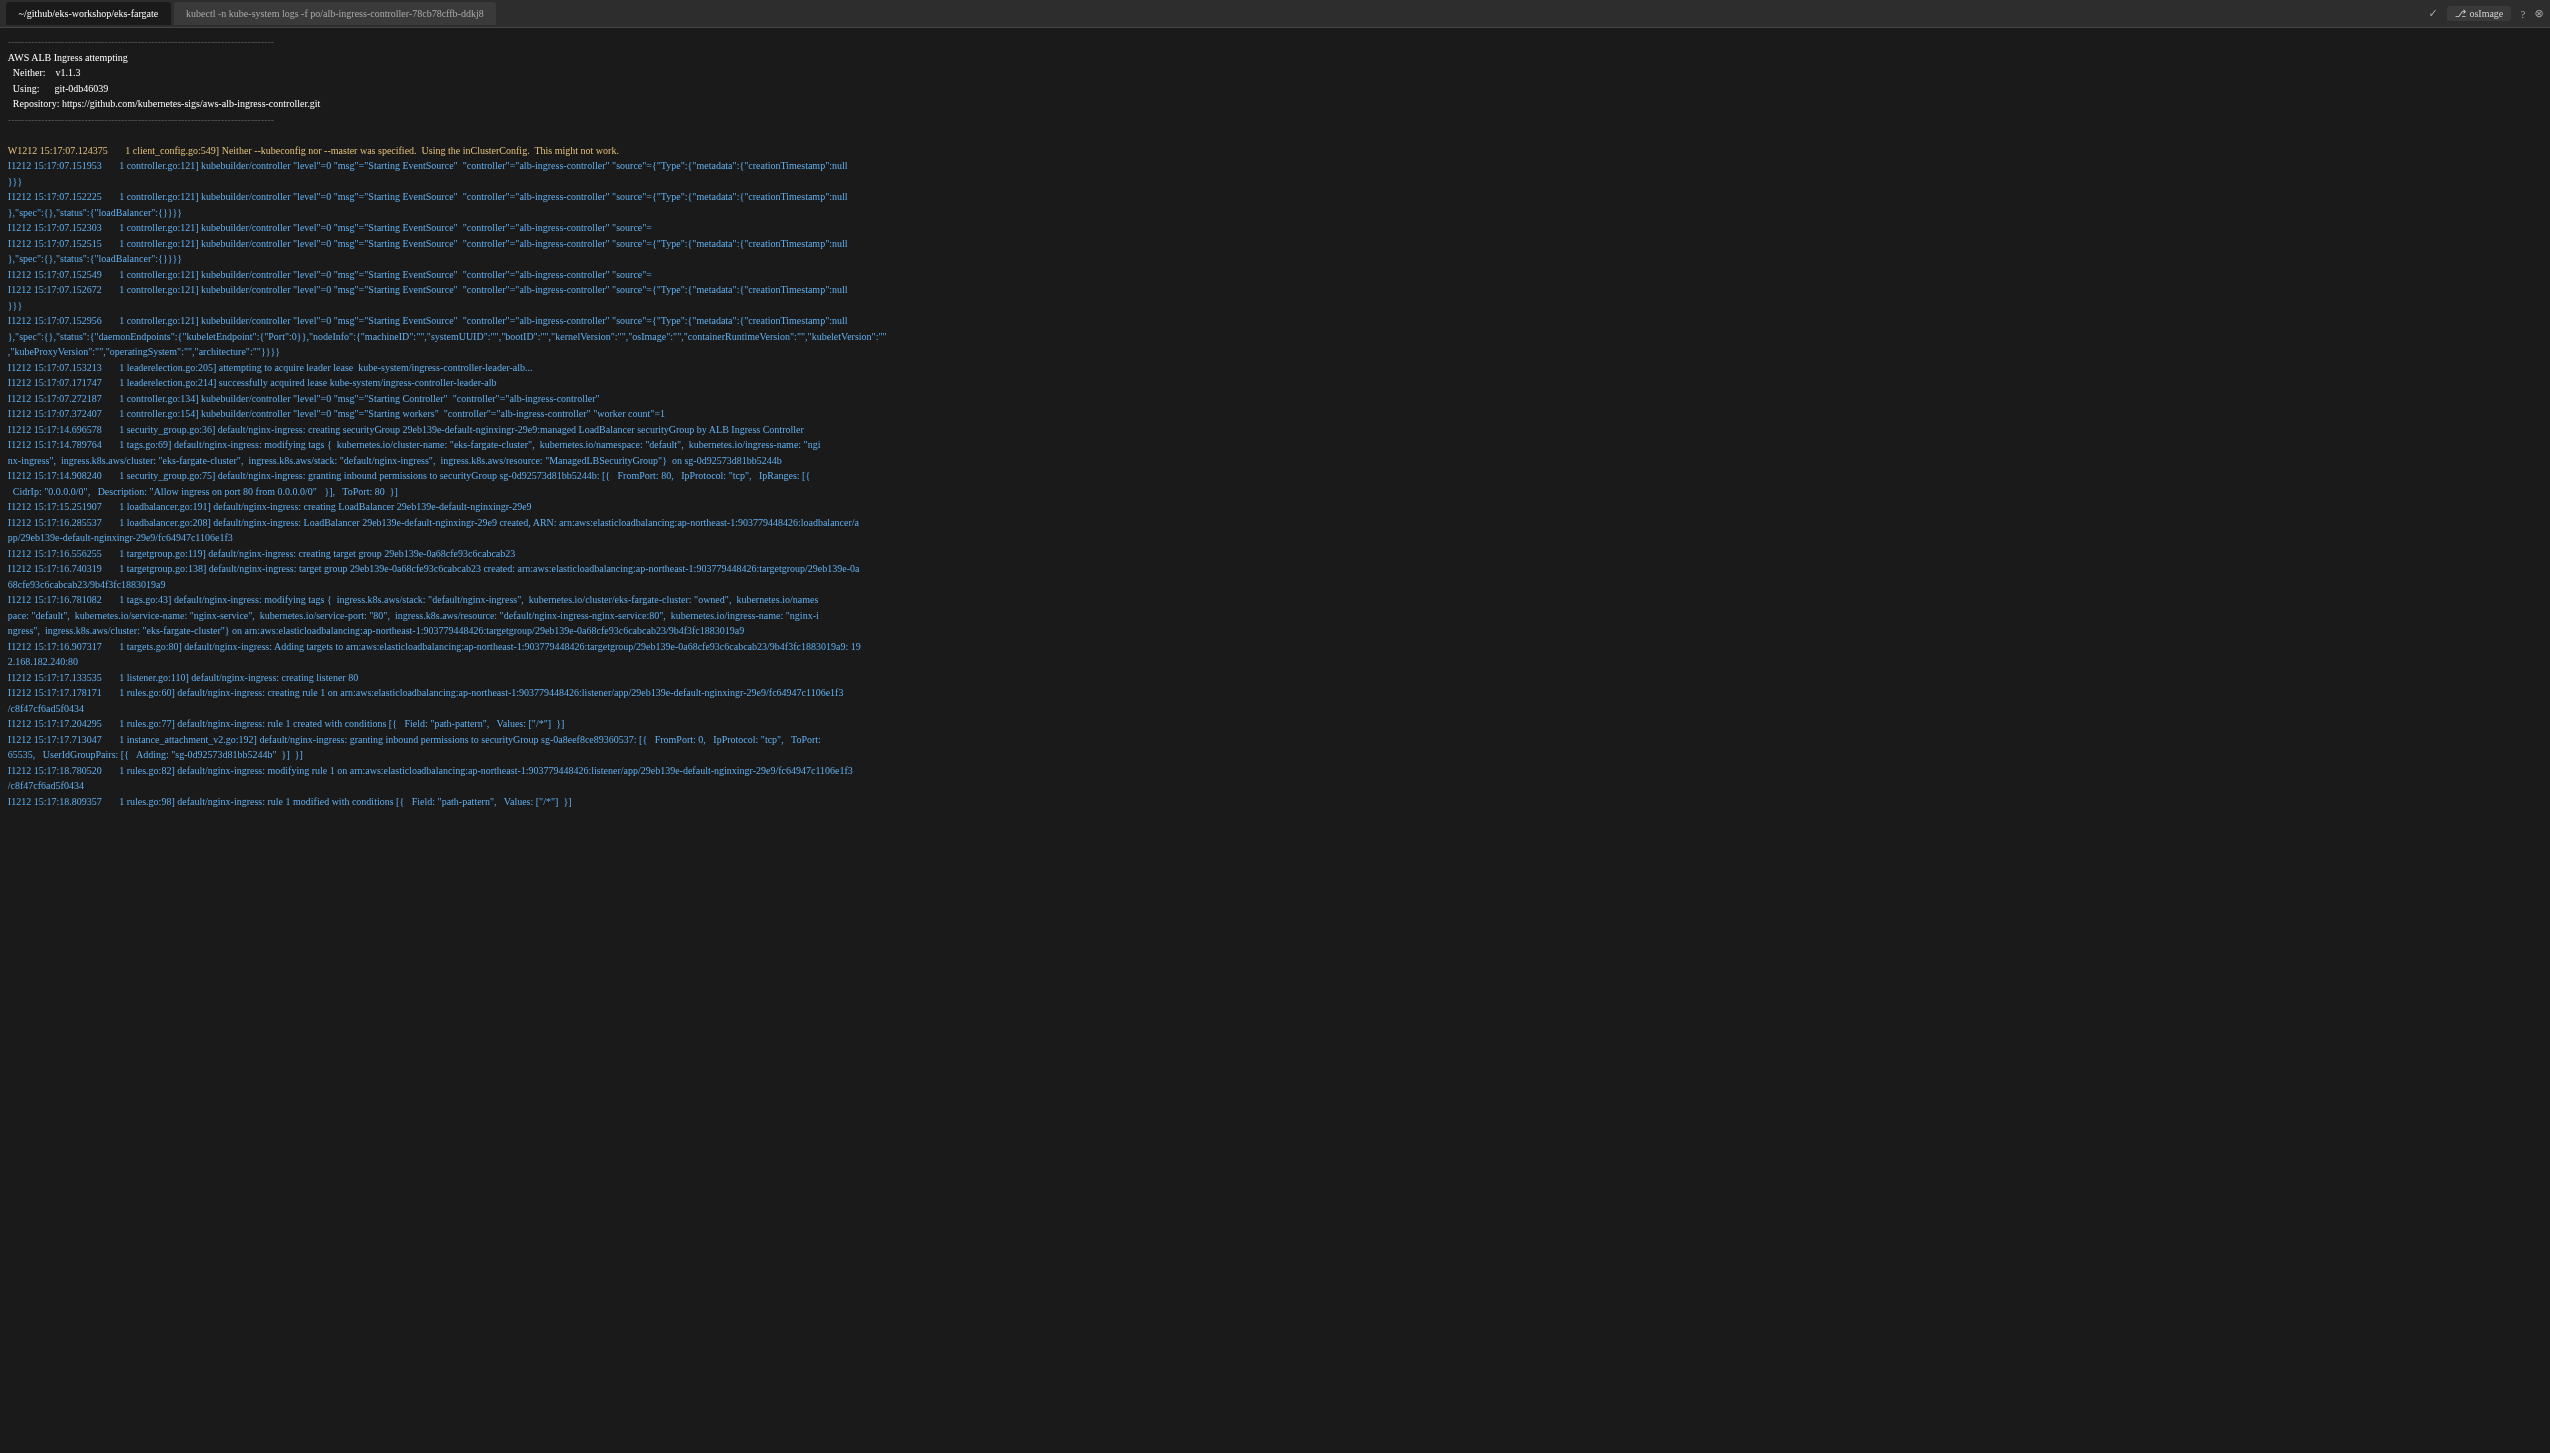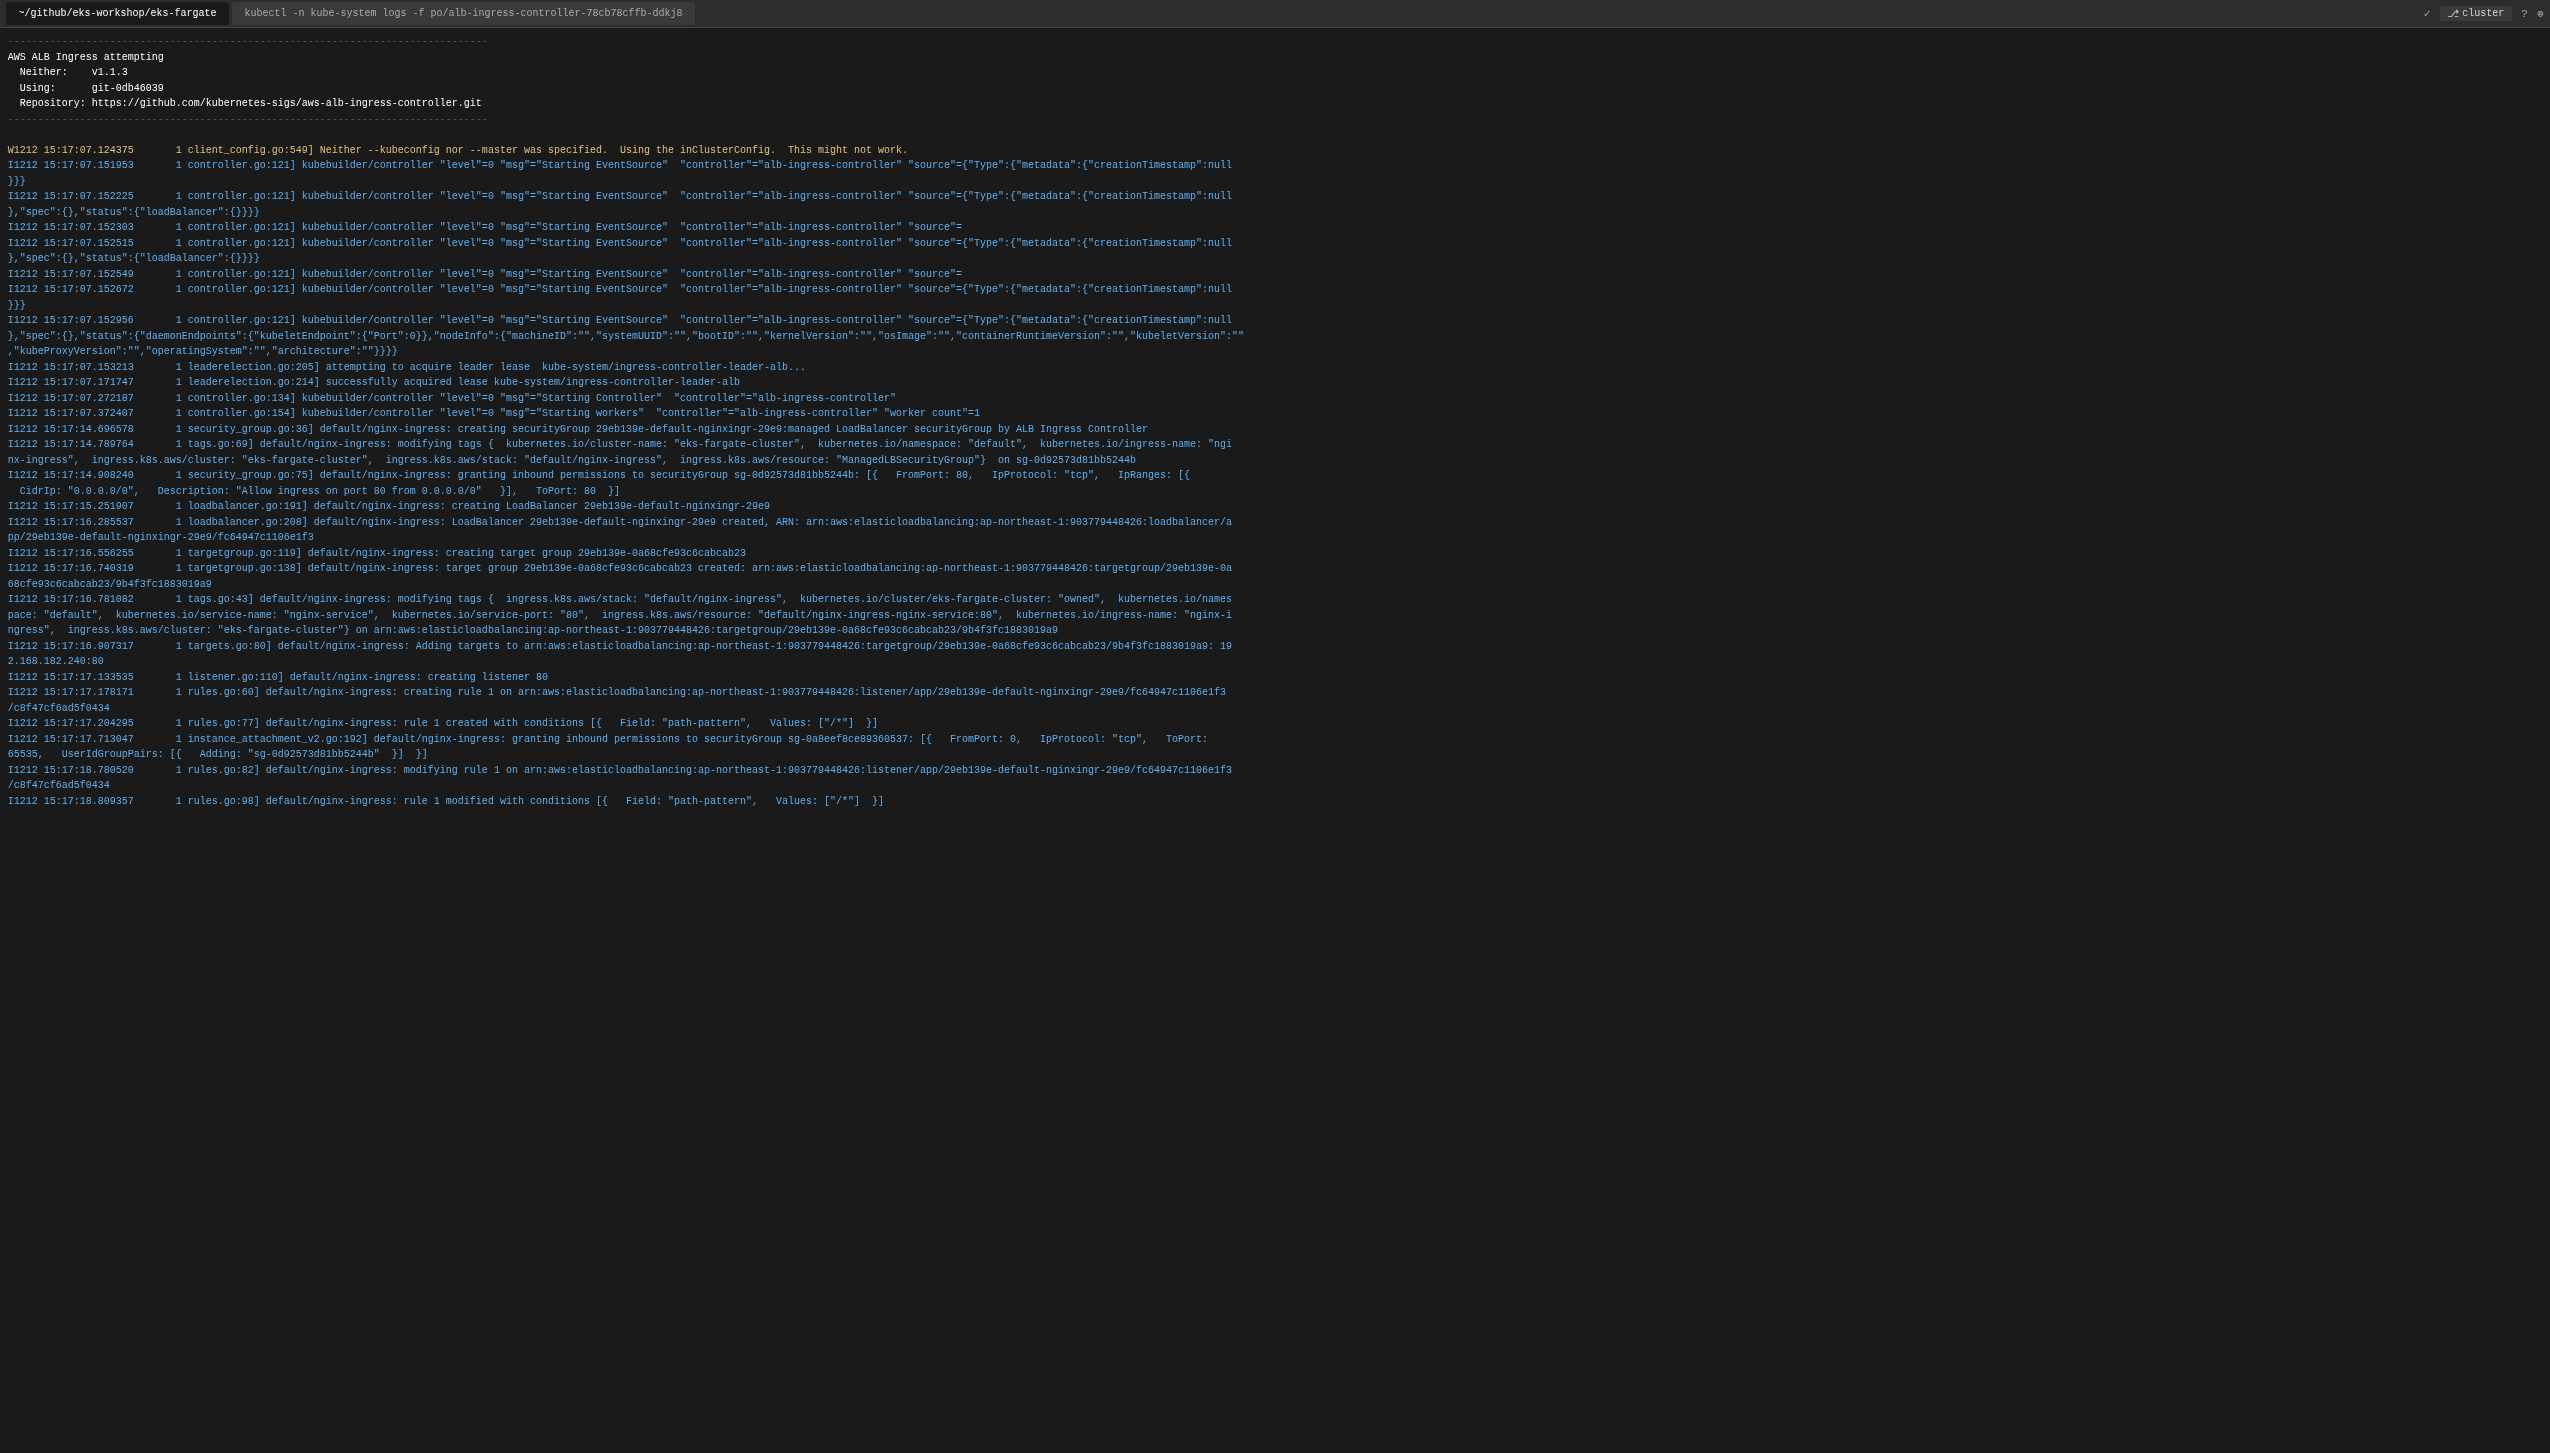--- a/index.html
+++ b/index.html
@@ -10,20 +10,21 @@
       color: #d4d4d4;
       overflow: hidden;
       width: 2550px;
       height: 1454px;
     }
     .terminal {
       width: 100%;
       height: 100%;
       display: flex;
       flex-direction: column;
+      font-family: Liberation Serif, serif;
     }
     .tab-bar {
       display: flex;
       align-items: center;
       background: #2d2d2d;
       height: 28px;
       padding: 0 6.2px;
       gap: 3.1px;
       border-bottom: 0.8px solid #444;
     }
@@ -85,21 +86,21 @@
     <div class="tab active">
       <span>~/github/eks-workshop/eks-fargate</span>
     </div>
     <div class="tab inactive">
       <span>kubectl -n kube-system logs -f po/alb-ingress-controller-78cb78cffb-ddkj8</span>
     </div>
     <div class="tab-icons">
       <span>✓</span>
       <div class="branch-badge">
         <span>⎇</span>
-        <span>cluster</span>
+        <span>osImage</span>
       </div>
       <span>?</span>
       <span>⊗</span>
     </div>
   </div>
   <div class="terminal-content"><span class="separator">--------------------------------------------------------------------------------</span>
 <span class="white">AWS ALB Ingress attempting</span>
 <span class="white">  Neither:    v1.1.3</span>
 <span class="white">  Using:      git-0db46039</span>
 <span class="white">  Repository: https://github.com/kubernetes-sigs/aws-alb-ingress-controller.git</span>

